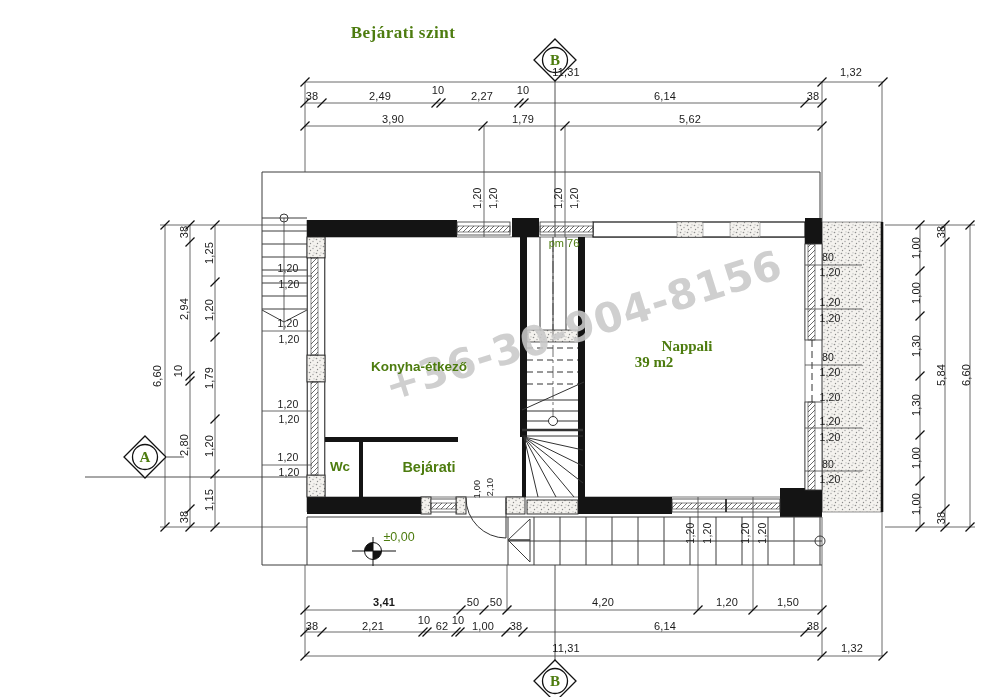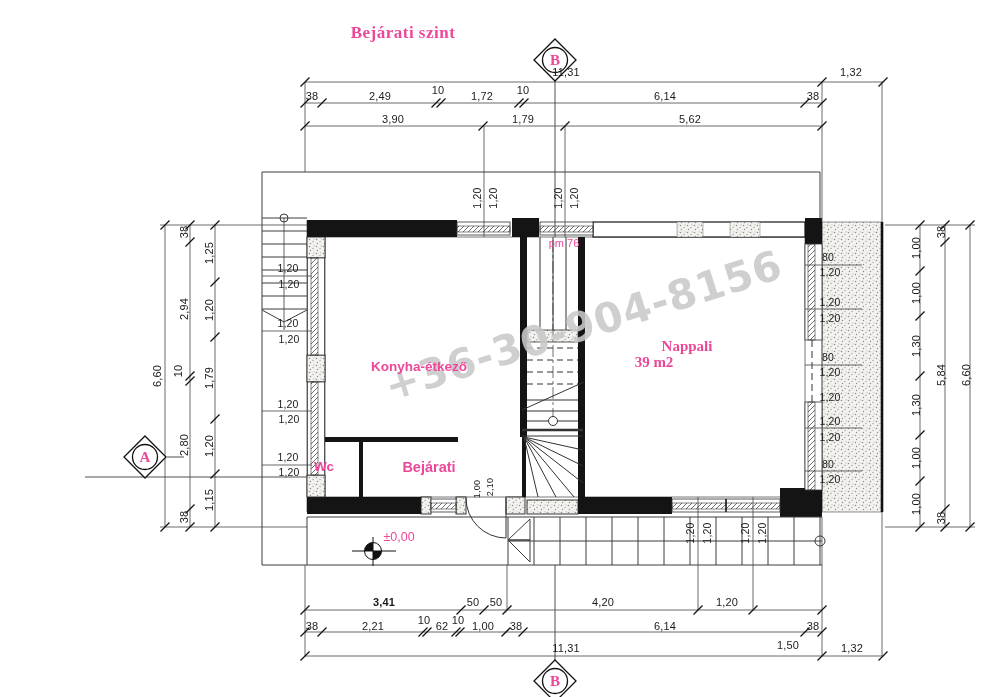--- a/index.html
+++ b/index.html
@@ -1,19 +1,19 @@
 <!DOCTYPE html>
 <html><head>
 <meta charset="utf-8">
 <style>
   html,body{margin:0;padding:0;background:#fff}
   #canvas{position:relative;width:1000px;height:697px;background:#fff;
           font-family:"Liberation Sans",sans-serif;overflow:hidden}
   #plan-svg{position:absolute;left:0;top:0;z-index:1}
-  .lbl{position:absolute;transform:translate(-50%,-50%);white-space:nowrap;color:#ec4899;z-index:3}
+  .lbl{position:absolute;transform:translate(-50%,-50%);white-space:nowrap;color:#4d7c0f;z-index:3}
   .dim{position:absolute;transform:translate(-50%,-50%);font-size:11px;color:#1b1b1b;
        white-space:nowrap;z-index:3;letter-spacing:.2px}
   .title{font:700 17px "Liberation Serif",serif;letter-spacing:.5px}
   .room-sans{font:700 13.5px "Liberation Sans",sans-serif}
   .room-sans-lg{font:700 14.5px "Liberation Sans",sans-serif}
   .room-serif{font:700 15px "Liberation Serif",serif}
   .marker-letter{font:700 15px "Liberation Serif",serif}
   .note{font:400 11px "Liberation Sans",sans-serif}
   .level{font:400 12.5px "Liberation Sans",sans-serif}
   .wm{position:absolute;left:386px;top:364px;transform:rotate(-17.5deg);transform-origin:0 50%;
@@ -241,32 +241,32 @@
 
   <div class="wm">+36-30-904-8156</div>
 
   <div class="lbl title" style="left:403px;top:33px">Bejárati szint</div>
   <div class="lbl marker-letter" style="left:555px;top:60px">B</div>
   <div class="lbl marker-letter" style="left:555px;top:681px">B</div>
   <div class="lbl marker-letter" style="left:145px;top:457px">A</div>
   <div class="lbl room-sans" style="left:419px;top:366px">Konyha-étkező</div>
   <div class="lbl room-serif" style="left:687px;top:346px">Nappali</div>
   <div class="lbl room-serif" style="left:654px;top:362px">39 m2</div>
-  <div class="lbl room-sans" style="left:324px;top:466px">Wc</div>
+  <div class="lbl room-sans" style="left:340px;top:466px">Wc</div>
   <div class="lbl room-sans-lg" style="left:429px;top:467px">Bejárati</div>
   <div class="lbl note" style="left:564px;top:243px">pm 76</div>
   <div class="lbl level" style="left:399px;top:537px">±0,00</div>
 
   <div id="dim-layer">
       <span class="dim" style="left: 566px; top: 72px; transform: translate(-50%, -50%);">11,31</span>
       <span class="dim" style="left: 851px; top: 72px; transform: translate(-50%, -50%);">1,32</span>
       <span class="dim" style="left: 312px; top: 96px; transform: translate(-50%, -50%);">38</span>
       <span class="dim" style="left: 380px; top: 96px; transform: translate(-50%, -50%);">2,49</span>
       <span class="dim" style="left: 438px; top: 90px; transform: translate(-50%, -50%);">10</span>
-      <span class="dim" style="left: 482px; top: 96px; transform: translate(-50%, -50%);">1,72</span>
+      <span class="dim" style="left: 482px; top: 96px; transform: translate(-50%, -50%);">2,27</span>
       <span class="dim" style="left: 523px; top: 90px; transform: translate(-50%, -50%);">10</span>
       <span class="dim" style="left: 665px; top: 96px; transform: translate(-50%, -50%);">6,14</span>
       <span class="dim" style="left: 813px; top: 96px; transform: translate(-50%, -50%);">38</span>
       <span class="dim" style="left: 393px; top: 119px; transform: translate(-50%, -50%);">3,90</span>
       <span class="dim" style="left: 523px; top: 119px; transform: translate(-50%, -50%);">1,79</span>
       <span class="dim" style="left: 690px; top: 119px; transform: translate(-50%, -50%);">5,62</span>
       <span class="dim" style="left: 157px; top: 376px; transform: translate(-50%, -50%) rotate(-90deg);">6,60</span>
       <span class="dim" style="left: 184px; top: 232px; transform: translate(-50%, -50%) rotate(-90deg);">38</span>
       <span class="dim" style="left: 184px; top: 309px; transform: translate(-50%, -50%) rotate(-90deg);">2,94</span>
       <span class="dim" style="left: 178px; top: 371px; transform: translate(-50%, -50%) rotate(-90deg);">10</span>
@@ -285,21 +285,21 @@
       <span class="dim" style="left: 916px; top: 504px; transform: translate(-50%, -50%) rotate(-90deg);">1,00</span>
       <span class="dim" style="left: 941px; top: 232px; transform: translate(-50%, -50%) rotate(-90deg);">38</span>
       <span class="dim" style="left: 941px; top: 375px; transform: translate(-50%, -50%) rotate(-90deg);">5,84</span>
       <span class="dim" style="left: 941px; top: 518px; transform: translate(-50%, -50%) rotate(-90deg);">38</span>
       <span class="dim" style="left: 966px; top: 375px; transform: translate(-50%, -50%) rotate(-90deg);">6,60</span>
       <span class="dim" style="left: 384px; top: 602px; transform: translate(-50%, -50%); font-weight: bold;">3,41</span>
       <span class="dim" style="left: 473px; top: 602px; transform: translate(-50%, -50%);">50</span>
       <span class="dim" style="left: 496px; top: 602px; transform: translate(-50%, -50%);">50</span>
       <span class="dim" style="left: 603px; top: 602px; transform: translate(-50%, -50%);">4,20</span>
       <span class="dim" style="left: 727px; top: 602px; transform: translate(-50%, -50%);">1,20</span>
-      <span class="dim" style="left: 788px; top: 602px; transform: translate(-50%, -50%); margin-top: 43px;">1,50</span>
+      <span class="dim" style="left: 788px; top: 602px; transform: translate(-50%, -50%);">1,50</span>
       <span class="dim" style="left: 312px; top: 626px; transform: translate(-50%, -50%);">38</span>
       <span class="dim" style="left: 373px; top: 626px; transform: translate(-50%, -50%);">2,21</span>
       <span class="dim" style="left: 424px; top: 620px; transform: translate(-50%, -50%);">10</span>
       <span class="dim" style="left: 442px; top: 626px; transform: translate(-50%, -50%);">62</span>
       <span class="dim" style="left: 458px; top: 620px; transform: translate(-50%, -50%);">10</span>
       <span class="dim" style="left: 483px; top: 626px; transform: translate(-50%, -50%);">1,00</span>
       <span class="dim" style="left: 516px; top: 626px; transform: translate(-50%, -50%);">38</span>
       <span class="dim" style="left: 665px; top: 626px; transform: translate(-50%, -50%);">6,14</span>
       <span class="dim" style="left: 813px; top: 626px; transform: translate(-50%, -50%);">38</span>
       <span class="dim" style="left: 566px; top: 648px; transform: translate(-50%, -50%);">11,31</span>

